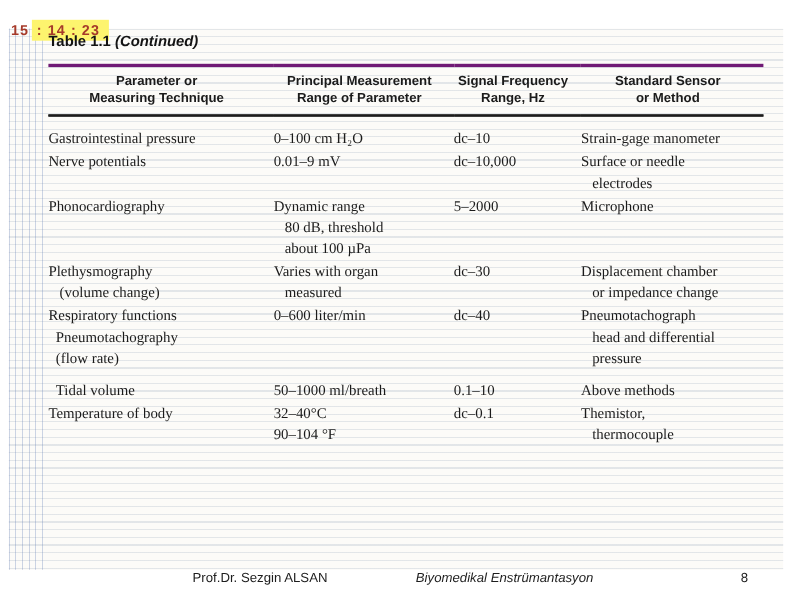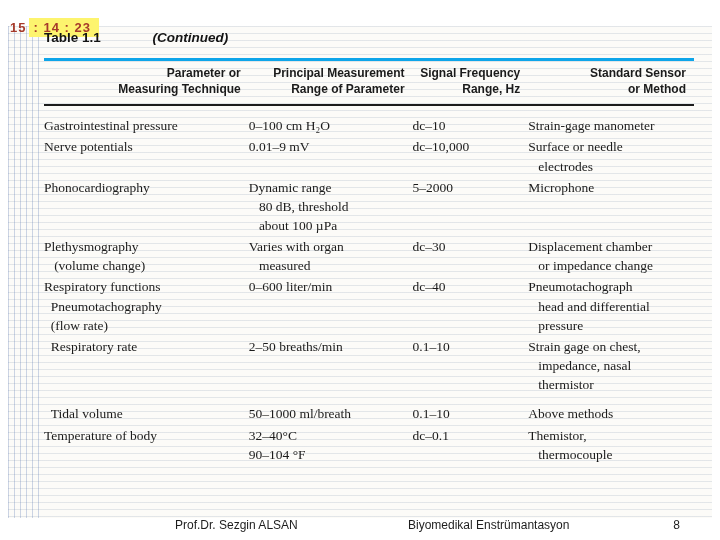--- a/index.html
+++ b/index.html
@@ -39,30 +39,30 @@
     margin-left:3px;
   }
 
   
   .sheet { position:absolute; left:44px; top:30px; width:650px; }
   .tbl-title {
     font-family:"Liberation Sans", sans-serif;
     font-size:13.5px; font-weight:bold; color:#141414;
     margin:0 0 13px 0;
   }
-  .tbl-title .it { font-style:italic;margin-left:48px; }
+  .tbl-title .it { font-style:italic; }
 
   table.datatable { width:100%; border-collapse:collapse; color:#1b1b1b; }
   table.datatable thead th {
     font-family:"Liberation Sans", sans-serif;
     font-size:12px; font-weight:bold; line-height:1.3;
-    text-align:right; vertical-align:top;
+    text-align:center; vertical-align:top;
     white-space:pre-line;
     padding:5px 8px 7px 0;
-    border-top:3px solid #0ea5e9;
+    border-top:3px solid #701a75;
     border-bottom:2px solid #1c1c1c;
   }
   table.datatable tbody td {
     font-family:"Liberation Serif", serif;
     font-size:13.5px; line-height:1.42;
     vertical-align:top;
     white-space:pre-line;
     padding:1px 8px 1px 0;
   }
   table.datatable tbody tr:first-child td { padding-top:10px; }
@@ -73,21 +73,21 @@
   col.c3 { width:17.8%; }
   col.c4 { width:25.5%; }
 
   
   .footer {
     position:absolute; left:0; bottom:4px; width:689px; height:18px;
     font-family:"Liberation Sans", sans-serif;
     font-size:12px; color:#1d1d1d;
   }
   .footer .author { position:absolute; left:175px; }
-  .footer .course { position:absolute; left:408px; }
+  .footer .course { position:absolute; left:378px;font-style:italic; }
   .footer .page   { position:absolute; right:9px; }
 </style>
 </head>
 <body>
 
 <div class="scan"></div>
 <div class="left-lines"></div>
 
 <div class="timer">
   <span>15</span><span class="hl">: 14 : 23</span>
@@ -151,28 +151,20 @@
         <tr>
           <td>Respiratory functions
 &nbsp;&nbsp;Pneumotachography
 &nbsp;&nbsp;(flow rate)</td>
           <td>0–600 liter/min</td>
           <td>dc–40</td>
           <td>Pneumotachograph
 &nbsp;&nbsp;&nbsp;head and differential
 &nbsp;&nbsp;&nbsp;pressure</td>
         </tr>
-        <tr>
-          <td>&nbsp;&nbsp;Respiratory rate</td>
-          <td>2–50 breaths/min</td>
-          <td>0.1–10</td>
-          <td>Strain gage on chest,
-&nbsp;&nbsp;&nbsp;impedance, nasal
-&nbsp;&nbsp;&nbsp;thermistor</td>
-        </tr>
         <tr class="gap">
           <td>&nbsp;&nbsp;Tidal volume</td>
           <td>50–1000 ml/breath</td>
           <td>0.1–10</td>
           <td>Above methods</td>
         </tr>
         <tr>
           <td>Temperature of body</td>
           <td>32–40°C
 90–104 °F</td>

